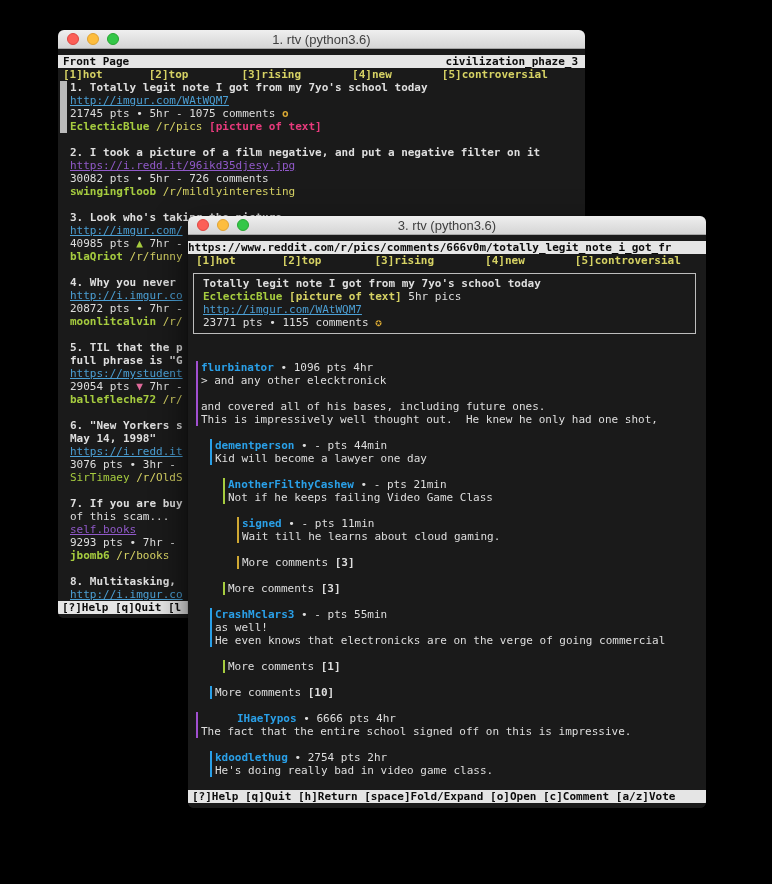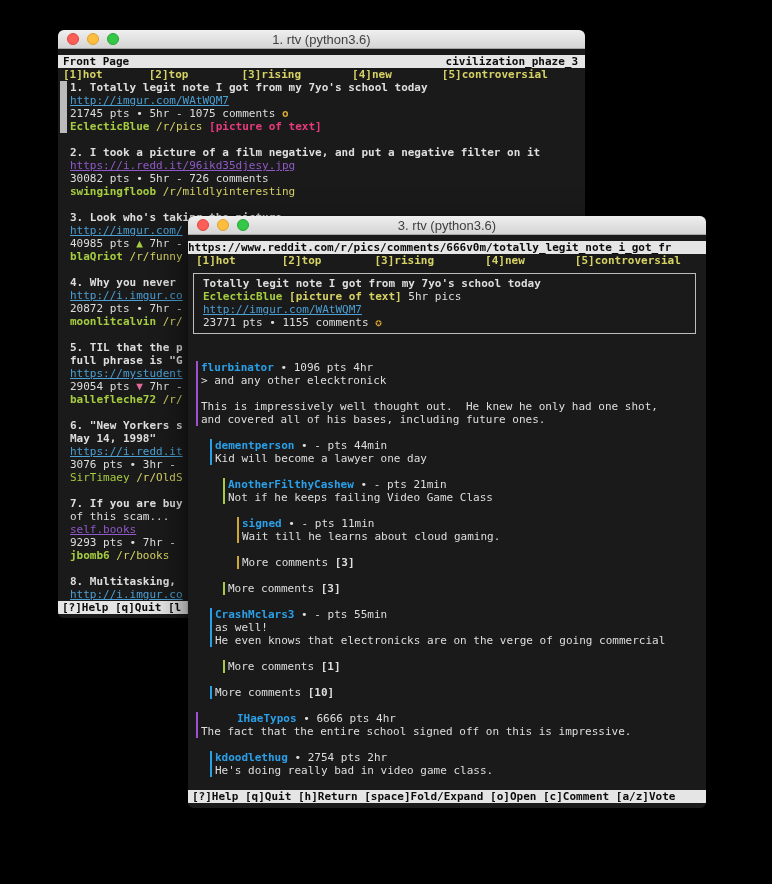--- a/index.html
+++ b/index.html
@@ -128,22 +128,22 @@
         <div class="line"><span style="font-weight: bold;">Totally legit note I got from my 7yo's school today</span></div>
         <div class="line"><span style="color: rgb(166, 204, 63); font-weight: bold;">EclecticBlue</span><span style="color: rgb(214, 210, 100); font-weight: bold;"> [picture of text]</span><span> 5hr pics</span></div>
         <div class="line"><span style="color: rgb(75, 159, 212); text-decoration: underline;">http://imgur.com/WAtWQM7</span></div>
         <div class="line"><span>23771 pts • 1155 comments </span><span style="color: rgb(217, 168, 51);">✪</span></div>
       </div>
     <div class="gapA"></div>
     <div class="clines">
         <div class="line"><span class="pad" style="width: 2px;"></span><span class="cbar" style="background: rgb(160, 79, 208);"></span><span style="color: rgb(42, 160, 232); font-weight: bold;">flurbinator</span><span> • 1096 pts 4hr</span></div>
         <div class="line"><span class="pad" style="width: 2px;"></span><span class="cbar" style="background: rgb(160, 79, 208);"></span><span>&gt; and any other elecktronick</span></div>
         <div class="line"><span class="pad" style="width: 2px;"></span><span class="cbar" style="background: rgb(160, 79, 208);"></span></div>
+        <div class="line"><span class="pad" style="width: 2px;"></span><span class="cbar" style="background: rgb(160, 79, 208);"></span><span>and covered all of his bases, including future ones.</span></div>
         <div class="line"><span class="pad" style="width: 2px;"></span><span class="cbar" style="background: rgb(160, 79, 208);"></span><span>This is impressively well thought out.  He knew he only had one shot,</span></div>
-        <div class="line"><span class="pad" style="width: 2px;"></span><span class="cbar" style="background: rgb(160, 79, 208);"></span><span>and covered all of his bases, including future ones.</span></div>
         <div class="line"></div>
         <div class="line"><span class="pad" style="width: 16px;"></span><span class="cbar" style="background: rgb(42, 160, 232);"></span><span style="color: rgb(42, 160, 232); font-weight: bold;">dementperson</span><span> • - pts 44min</span></div>
         <div class="line"><span class="pad" style="width: 16px;"></span><span class="cbar" style="background: rgb(42, 160, 232);"></span><span>Kid will become a lawyer one day</span></div>
         <div class="line"></div>
         <div class="line"><span class="pad" style="width: 29px;"></span><span class="cbar" style="background: rgb(166, 204, 63);"></span><span style="color: rgb(42, 160, 232); font-weight: bold;">AnotherFilthyCashew</span><span> • - pts 21min</span></div>
         <div class="line"><span class="pad" style="width: 29px;"></span><span class="cbar" style="background: rgb(166, 204, 63);"></span><span>Not if he keeps failing Video Game Class</span></div>
         <div class="line"></div>
         <div class="line"><span class="pad" style="width: 43px;"></span><span class="cbar" style="background: rgb(207, 168, 51);"></span><span style="color: rgb(42, 160, 232); font-weight: bold;">signed</span><span> • - pts 11min</span></div>
         <div class="line"><span class="pad" style="width: 43px;"></span><span class="cbar" style="background: rgb(207, 168, 51);"></span><span>Wait till he learns about cloud gaming.</span></div>
         <div class="line"></div>

